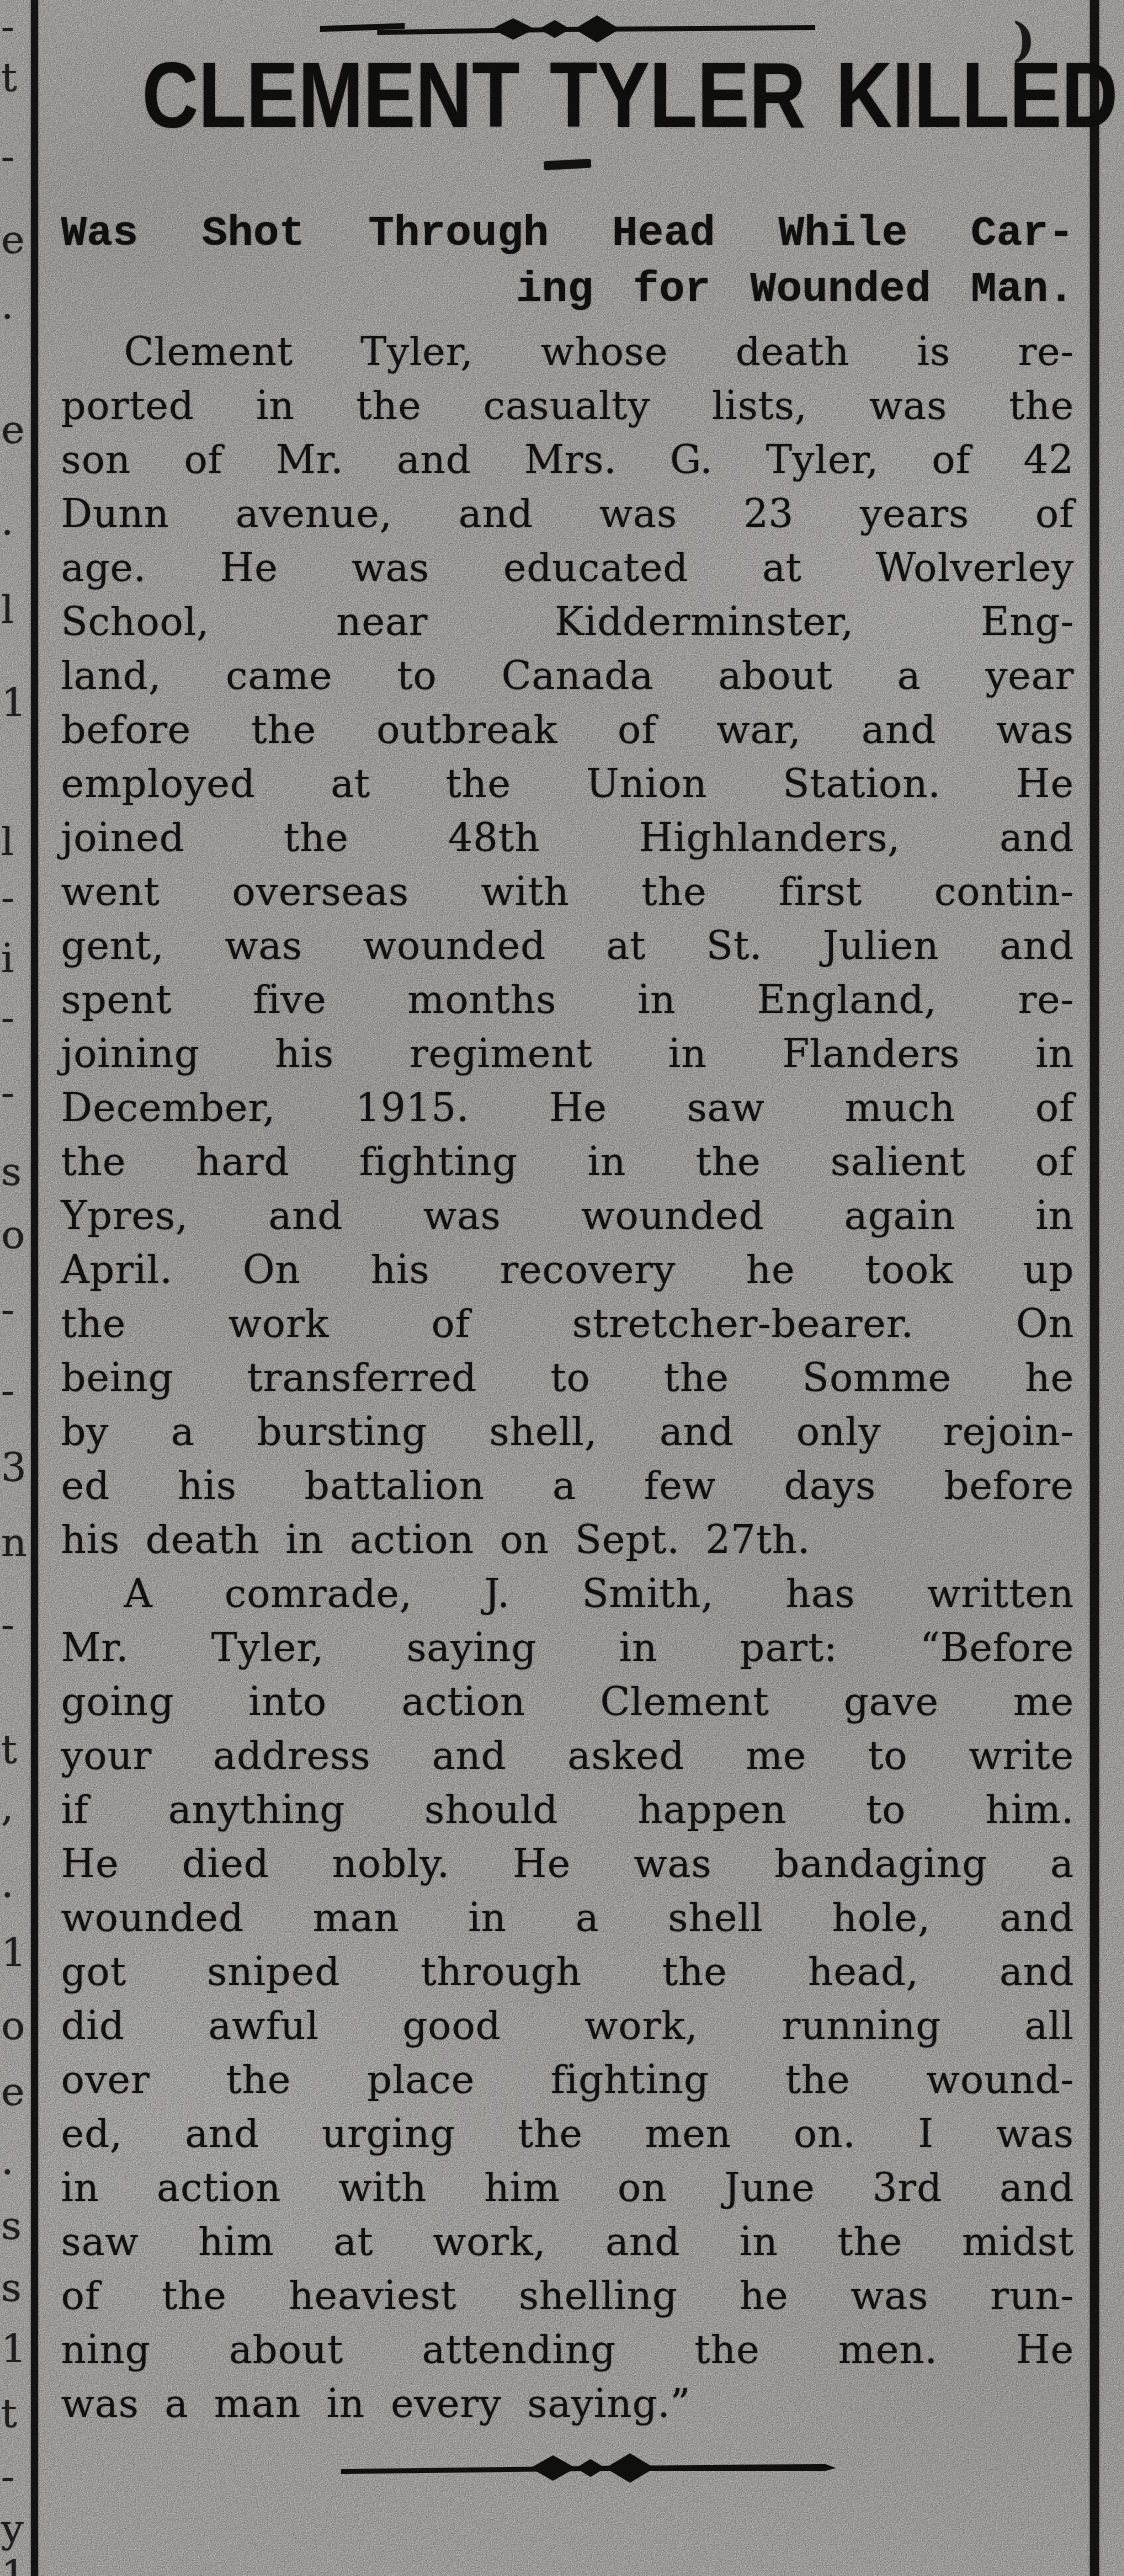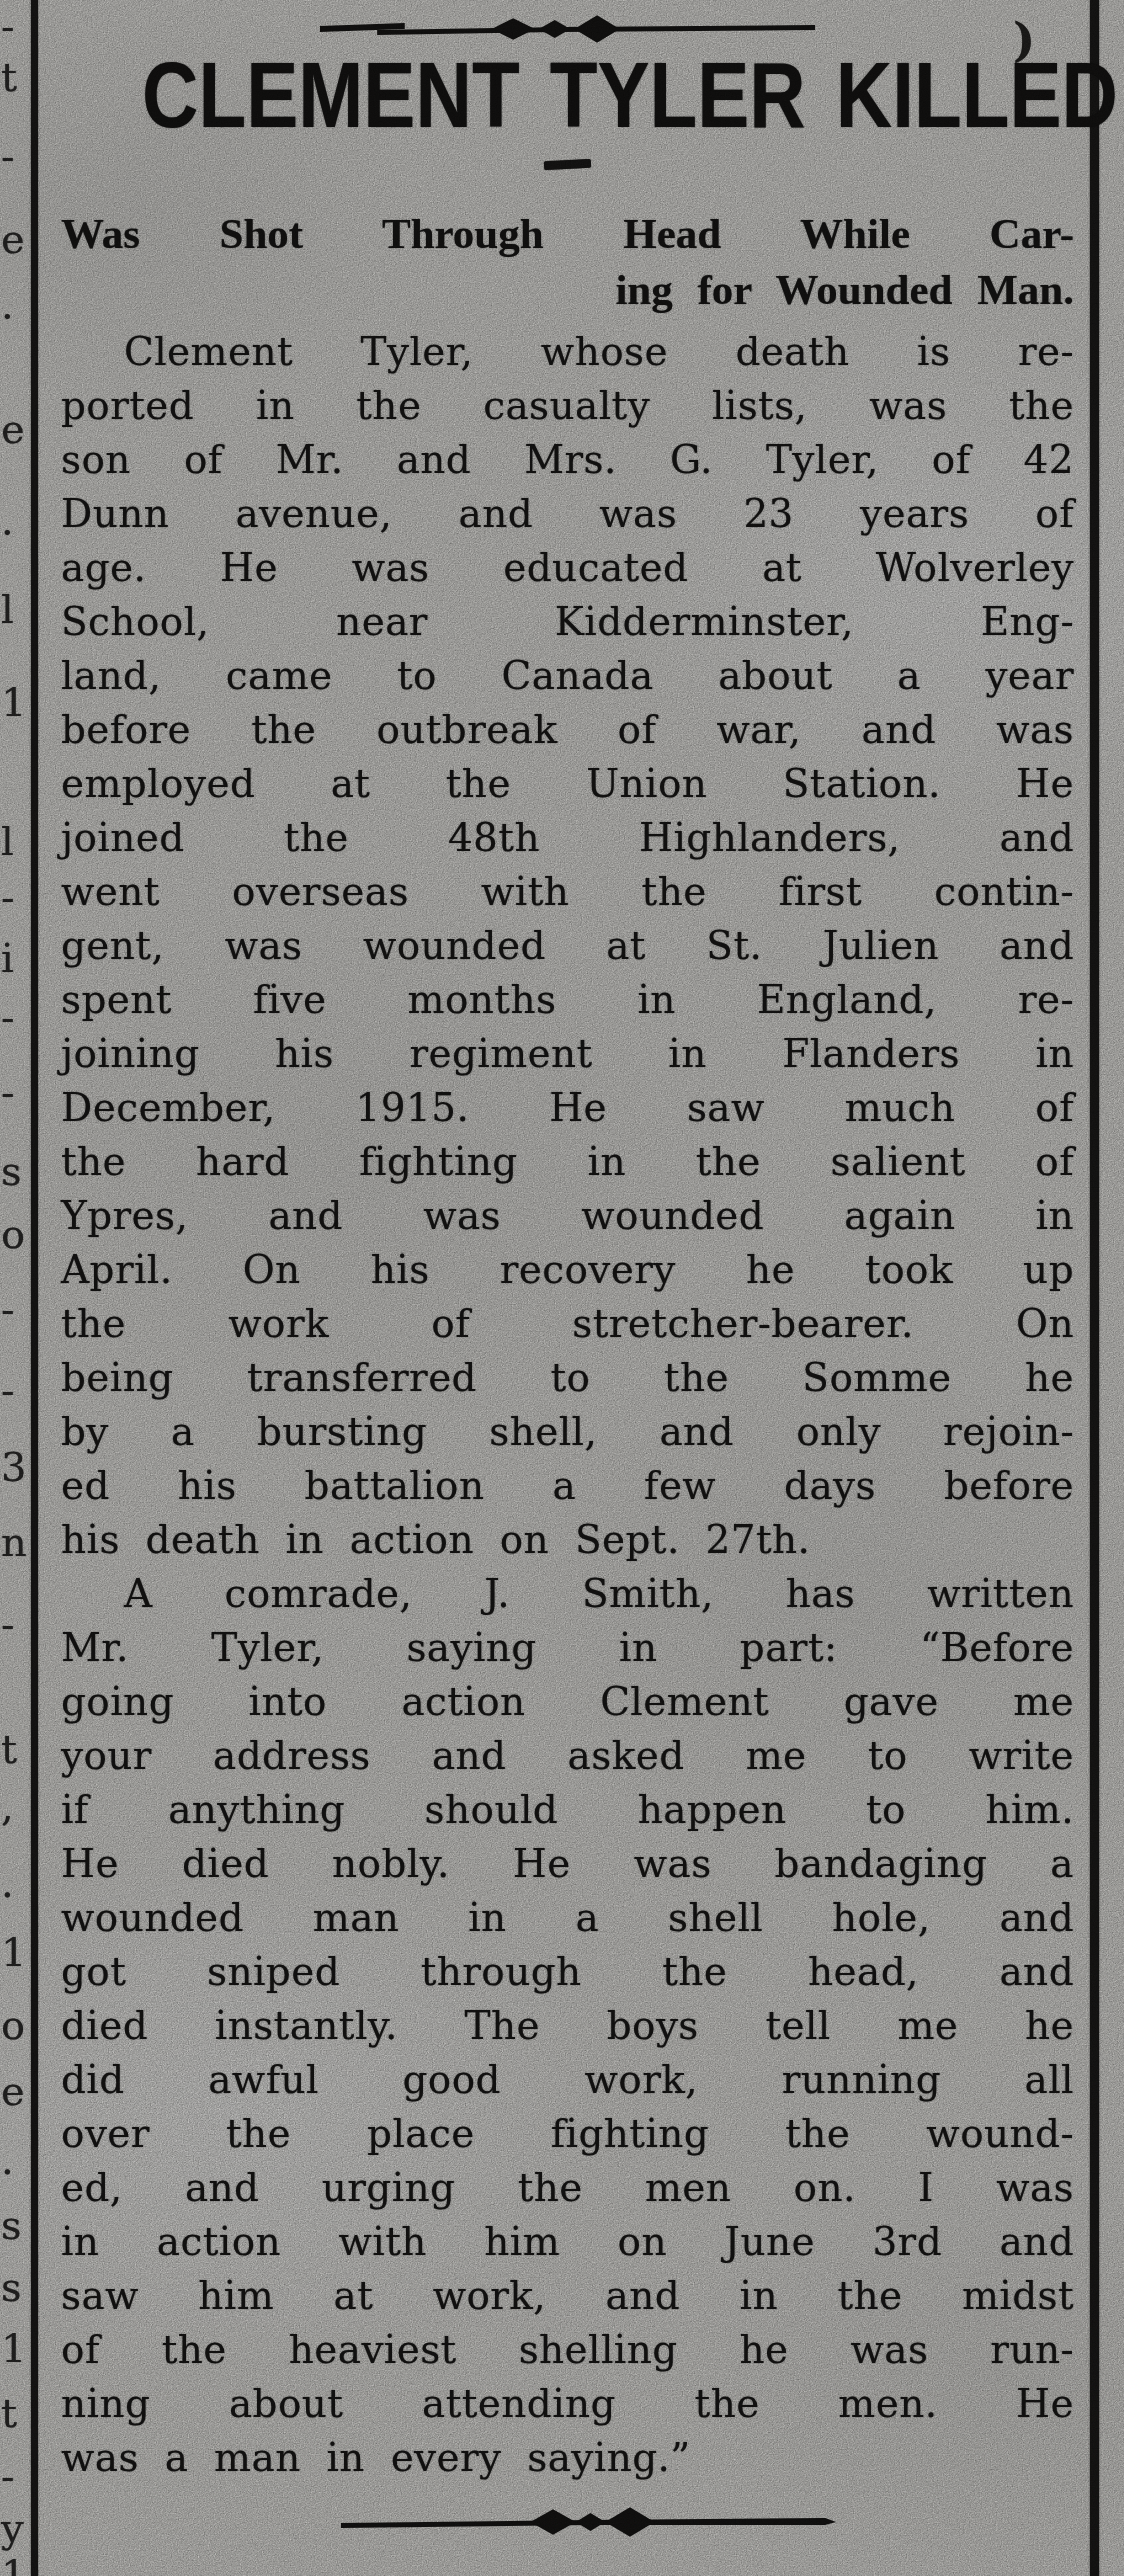--- a/index.html
+++ b/index.html
@@ -52,21 +52,21 @@
     color:#161514;text-shadow:0 0 1.5px rgba(10,10,10,.65);
   }
   .headline-dash{
     width:47px;height:9px;background:#1b1a19;
     margin:26px auto 0;border-radius:2px;
     transform:rotate(-3deg);
     box-shadow:0 0 1px rgba(0,0,0,.7);
   }
   .subhead{
     margin-top:37px;
-    font-family:Liberation Serif, serif;
+    font-family:Liberation Mono, monospace;
     font-weight:bold;font-size:43px;line-height:56px;
     color:#181716;text-shadow:0 0 1.2px rgba(10,10,10,.6);
   }
   .sh1{text-align:justify;text-align-last:justify;}
   .sh2{text-align:right;word-spacing:14px;}
   .body{margin-top:7px;}
   .bline{
     font-size:39px;line-height:54px;
     text-align:justify;text-align-last:justify;
     word-spacing:4px;letter-spacing:0.4px;
@@ -170,21 +170,20 @@
         <div class="bline">ed his battalion a few days before</div>
         <div class="bline parlast">his death in action on Sept. 27th.</div>
         <div class="bline indent">A comrade, J. Smith, has written</div>
         <div class="bline">Mr. Tyler, saying in part: “Before</div>
         <div class="bline">going into action Clement gave me</div>
         <div class="bline">your address and asked me to write</div>
         <div class="bline">if anything should happen to him.</div>
         <div class="bline">He died nobly. He was bandaging a</div>
         <div class="bline">wounded man in a shell hole, and</div>
         <div class="bline">got sniped through the head, and</div>
-        <div class="bline">died instantly. The boys tell me he</div>
         <div class="bline">did awful good work, running all</div>
         <div class="bline">over the place fighting the wound-</div>
         <div class="bline">ed, and urging the men on. I was</div>
         <div class="bline">in action with him on June 3rd and</div>
         <div class="bline">saw him at work, and in the midst</div>
         <div class="bline">of the heaviest shelling he was run-</div>
         <div class="bline">ning about attending the men. He</div>
         <div class="bline parlast">was a man in every saying.”</div>
       </div>
 

